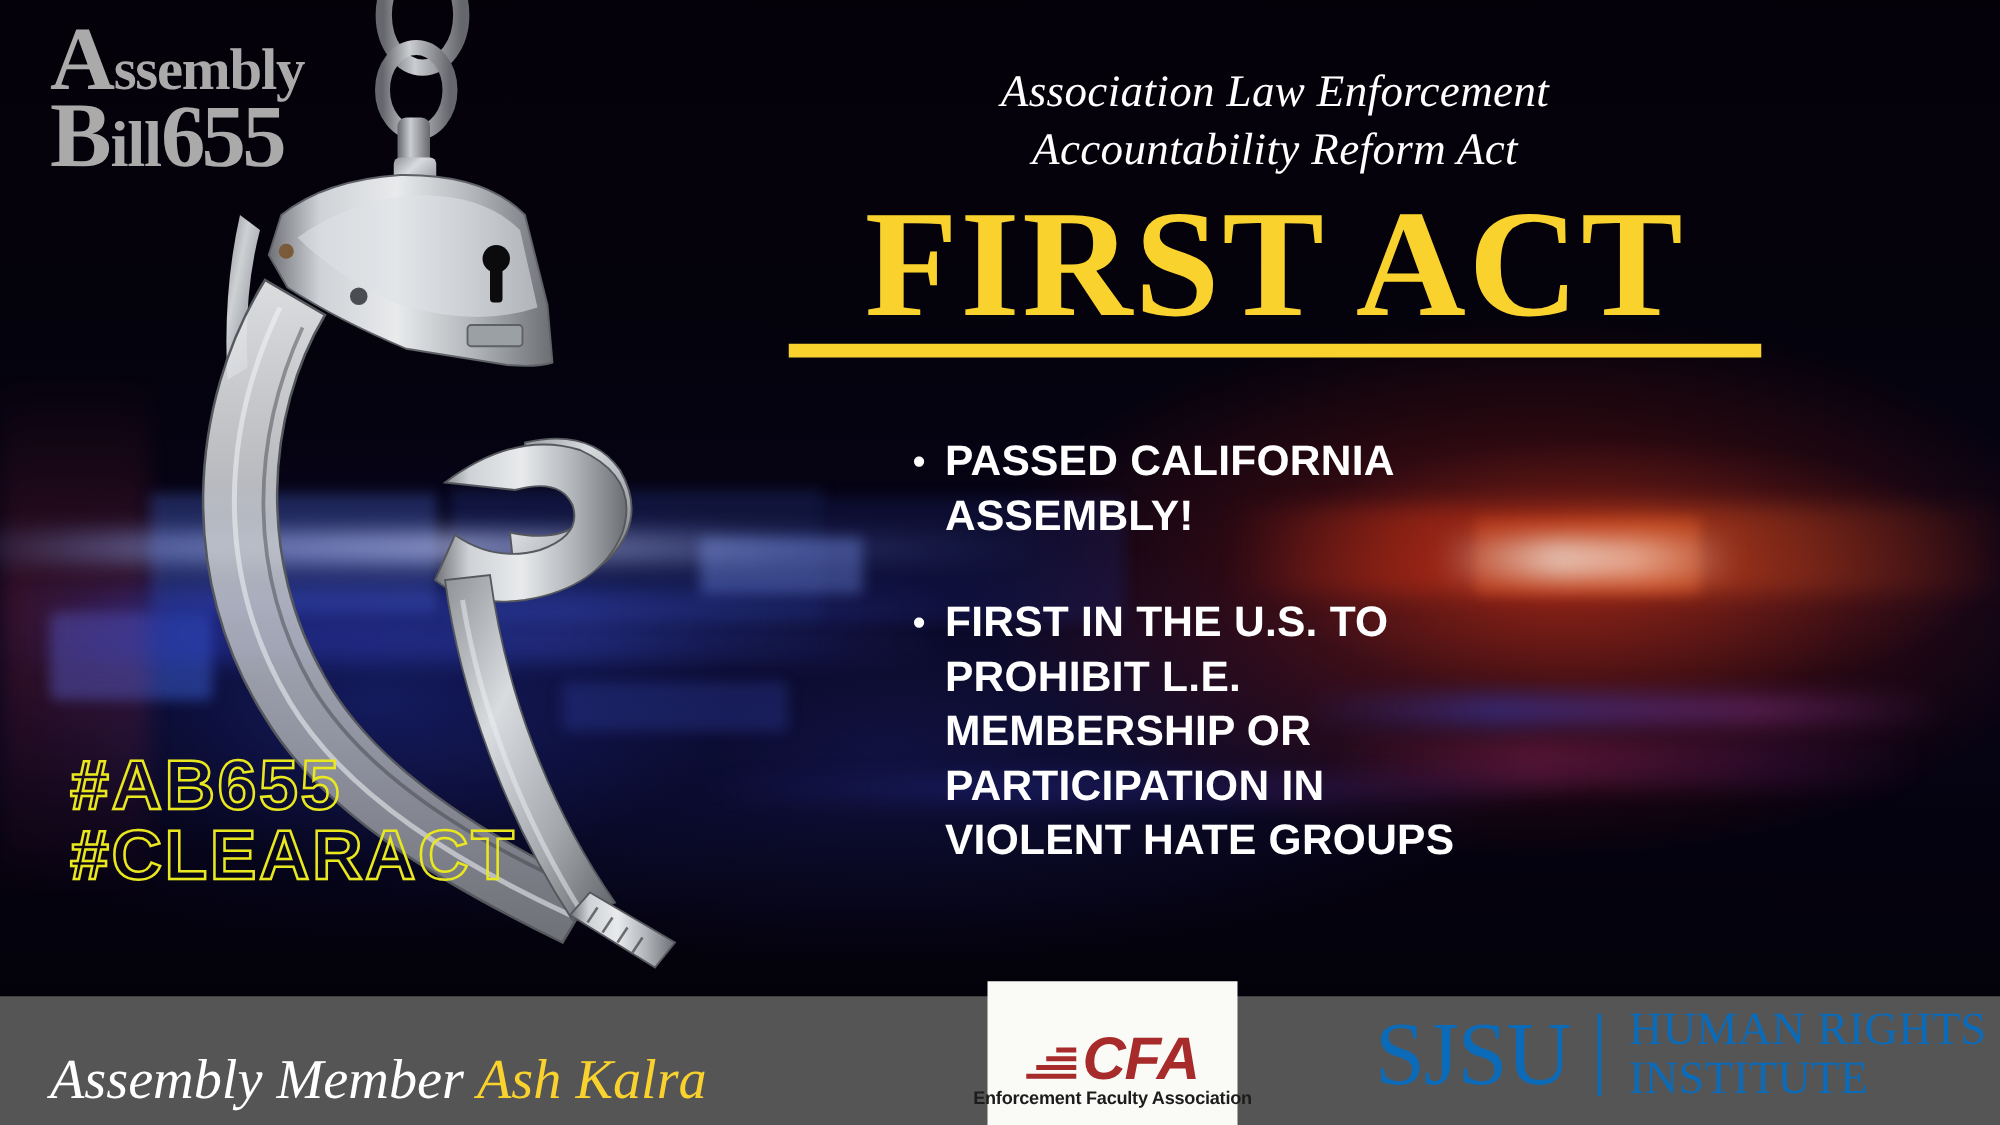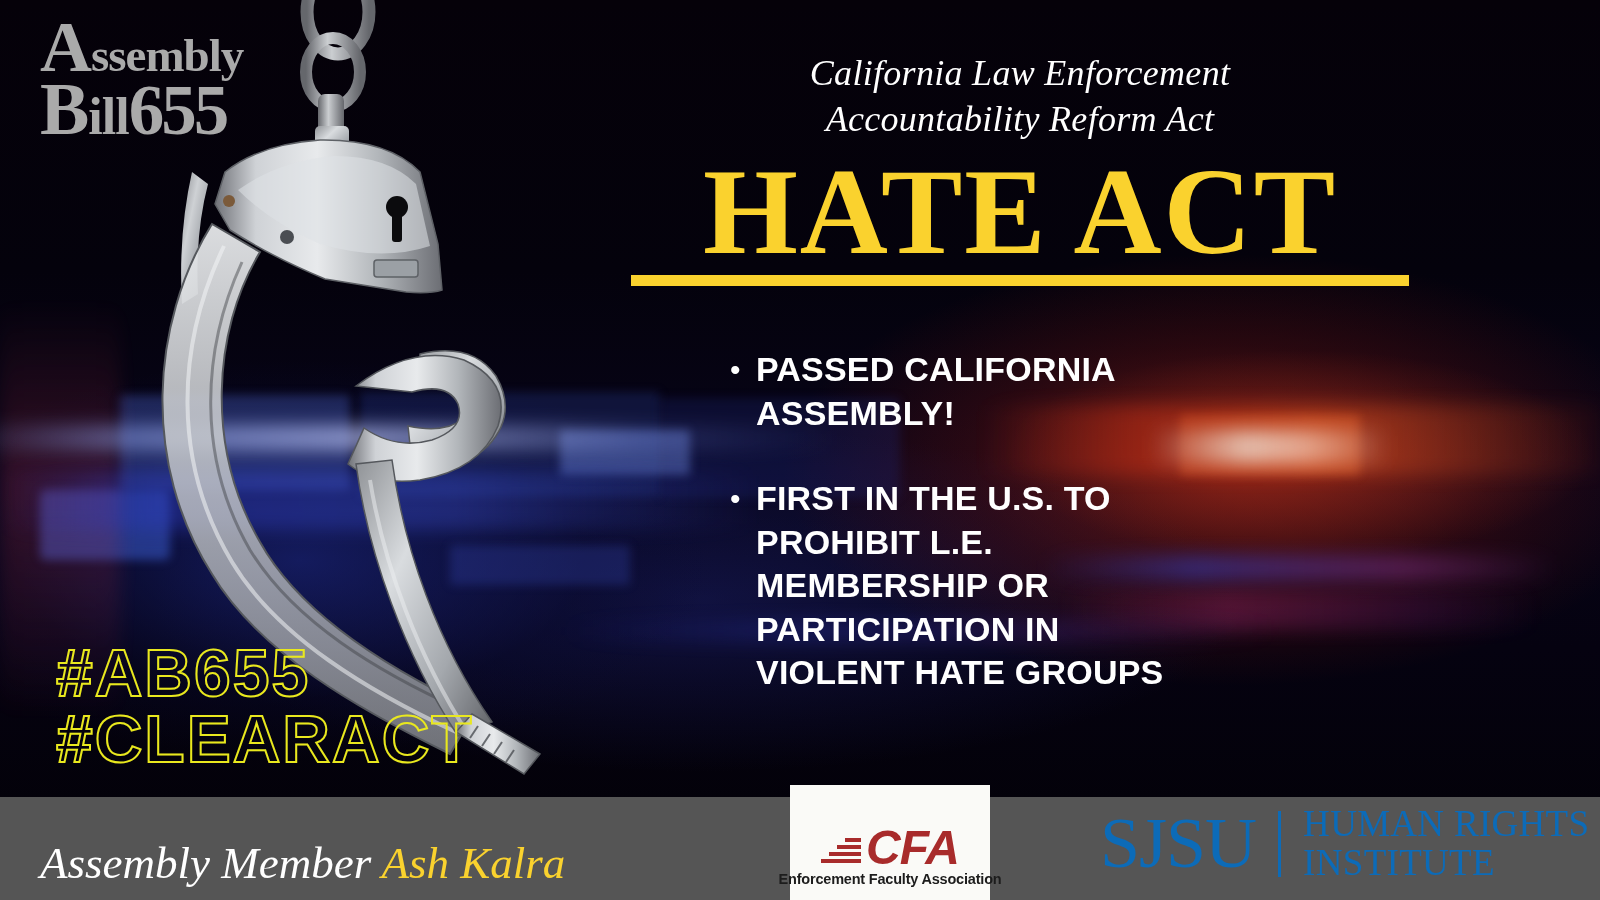--- a/index.html
+++ b/index.html
@@ -140,24 +140,24 @@
     font-size: 34px;
     line-height: 1.28;
     letter-spacing: .2px;
     white-space: pre-line;
   }
 
   
   .hashtags {
     position: absolute;
     left: 56px;
-    top: 640px;
+    top: 600px;
     font-family: "Liberation Sans", sans-serif;
     font-weight: bold;
-    font-size: 66px;
+    font-size: 56px;
     line-height: 1.0;
     letter-spacing: 2px;
     color: transparent;
     -webkit-text-stroke: 2px #E9E81E;
     text-stroke: 2px #E9E81E;
   }
   .hashtags div { white-space: nowrap; }
 
   
   .footer {
@@ -354,23 +354,23 @@
   <div class="ab-logo">
     <div class="ab-line1">
       <span class="big">A</span><span>ssembly</span>
     </div>
     <div class="ab-line2">
       <span class="big">B</span><span>ill</span><span class="num">655</span>
     </div>
   </div>
 
   <div class="head-wrap">
-    <div class="subtitle">California Law Enforcement
+    <div class="subtitle">Association Law Enforcement
 Accountability Reform Act</div>
-    <div class="clear-act">HATE ACT</div>
+    <div class="clear-act">FIRST ACT</div>
     <div class="act-underline"></div>
   </div>
 
   <div class="bullets">
     <div class="bullet-row">
       <span class="bullet-dot">•</span>
       <span class="bullet-text">PASSED CALIFORNIA
 ASSEMBLY!</span>
     </div>
     <div class="bullet-row">

